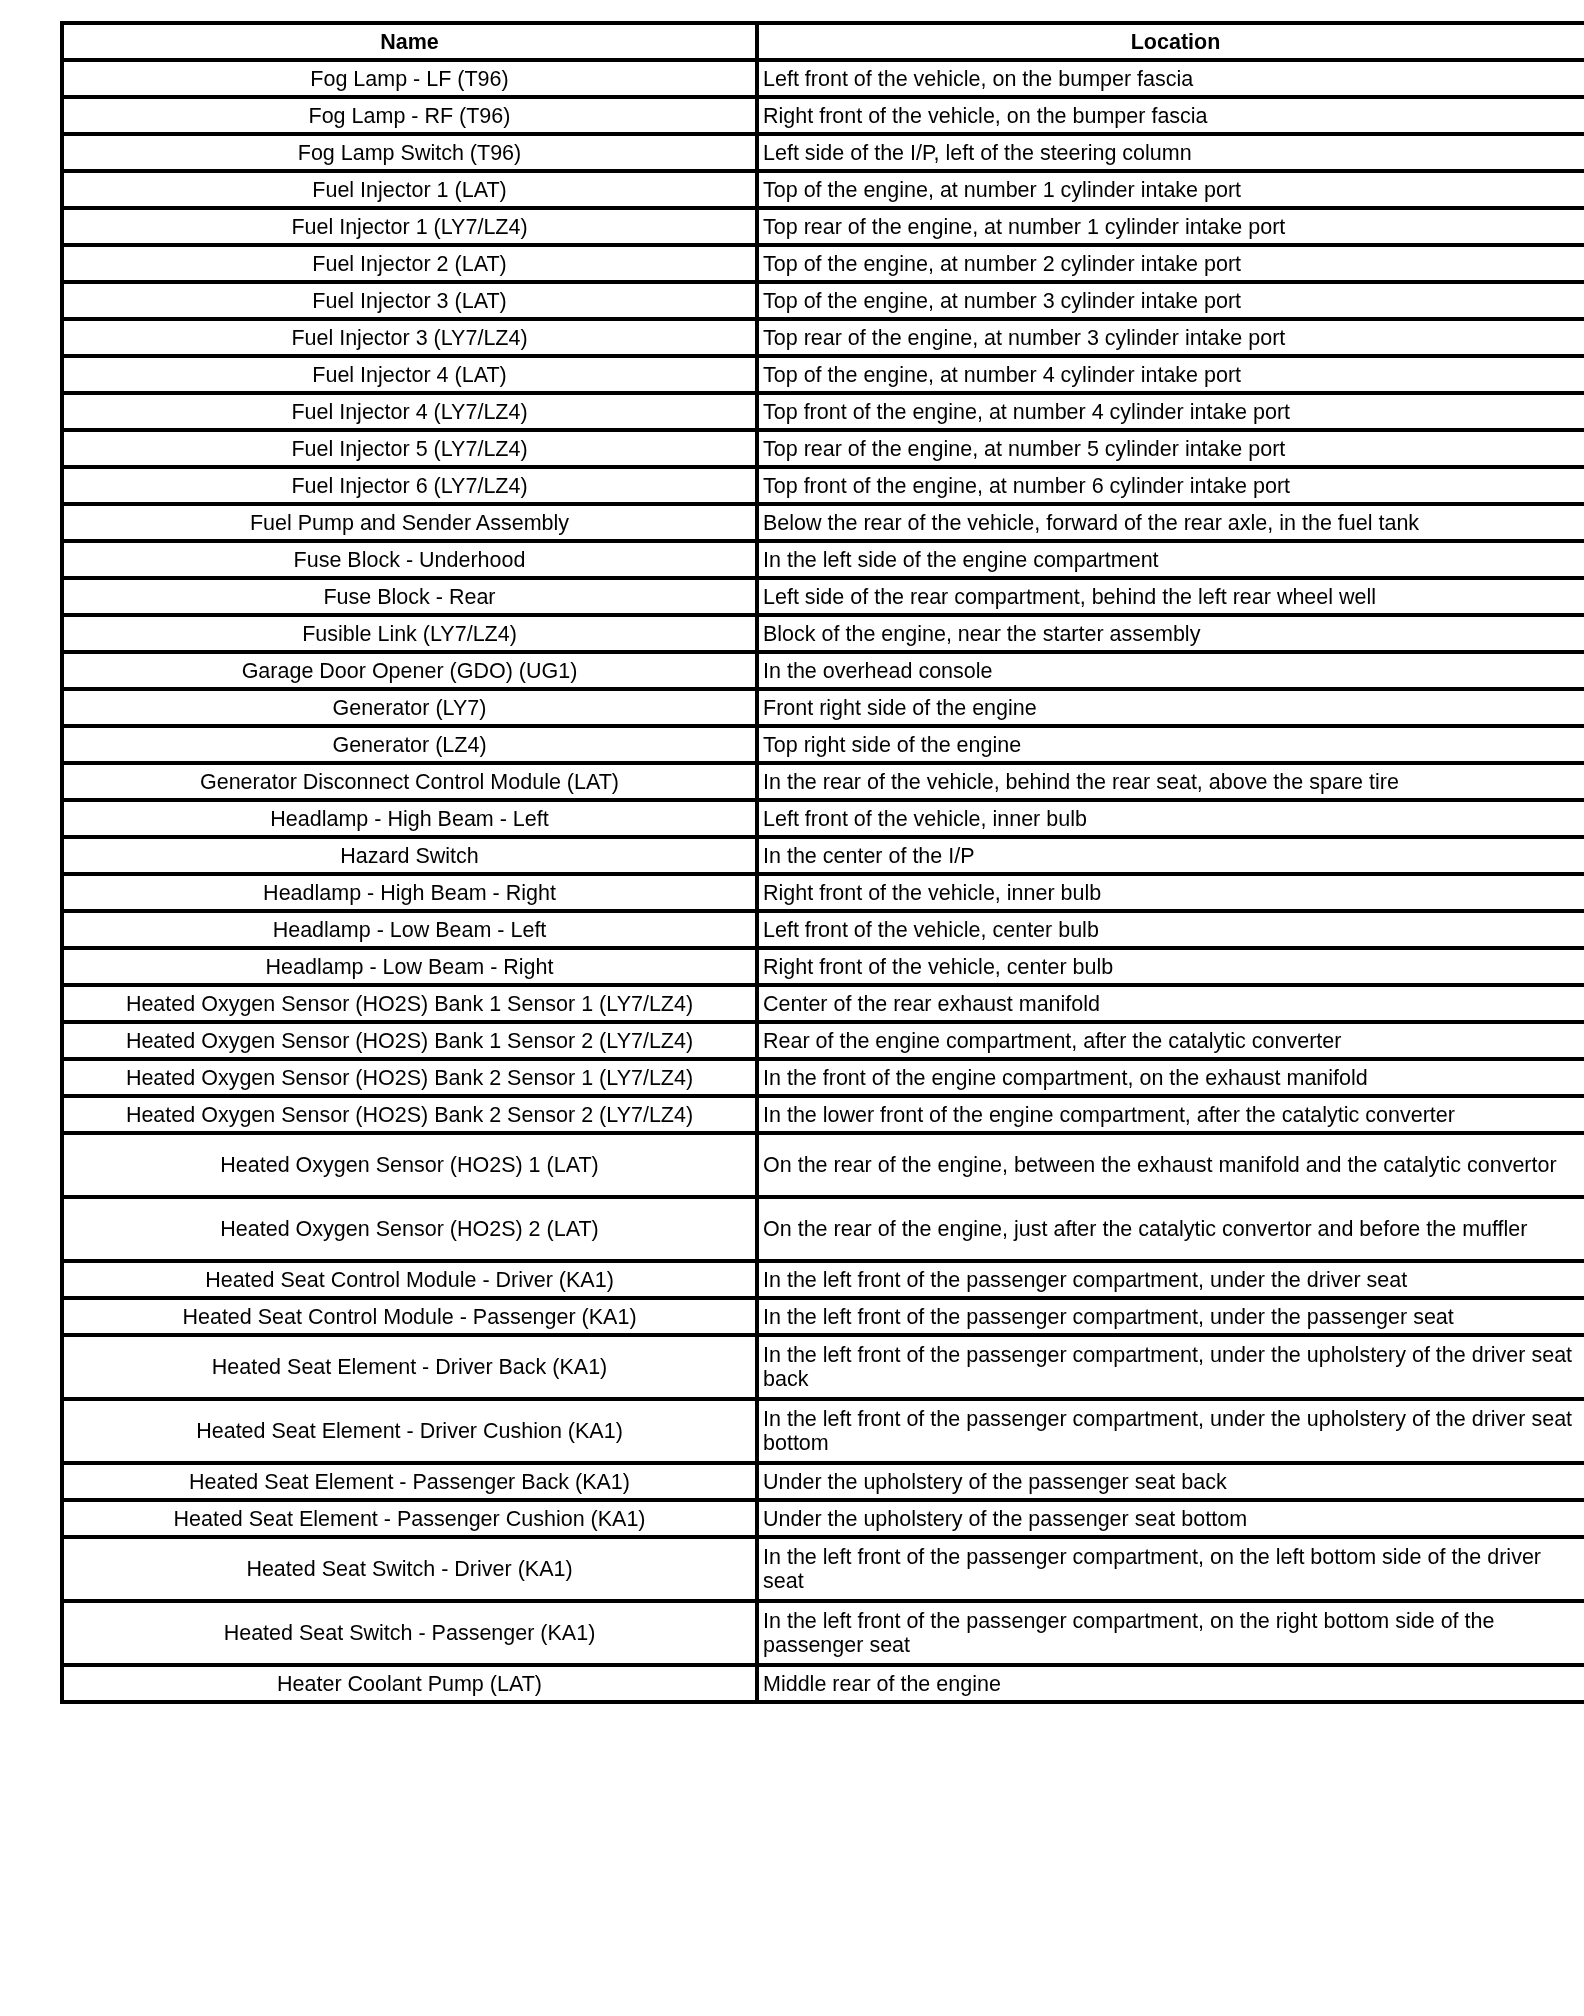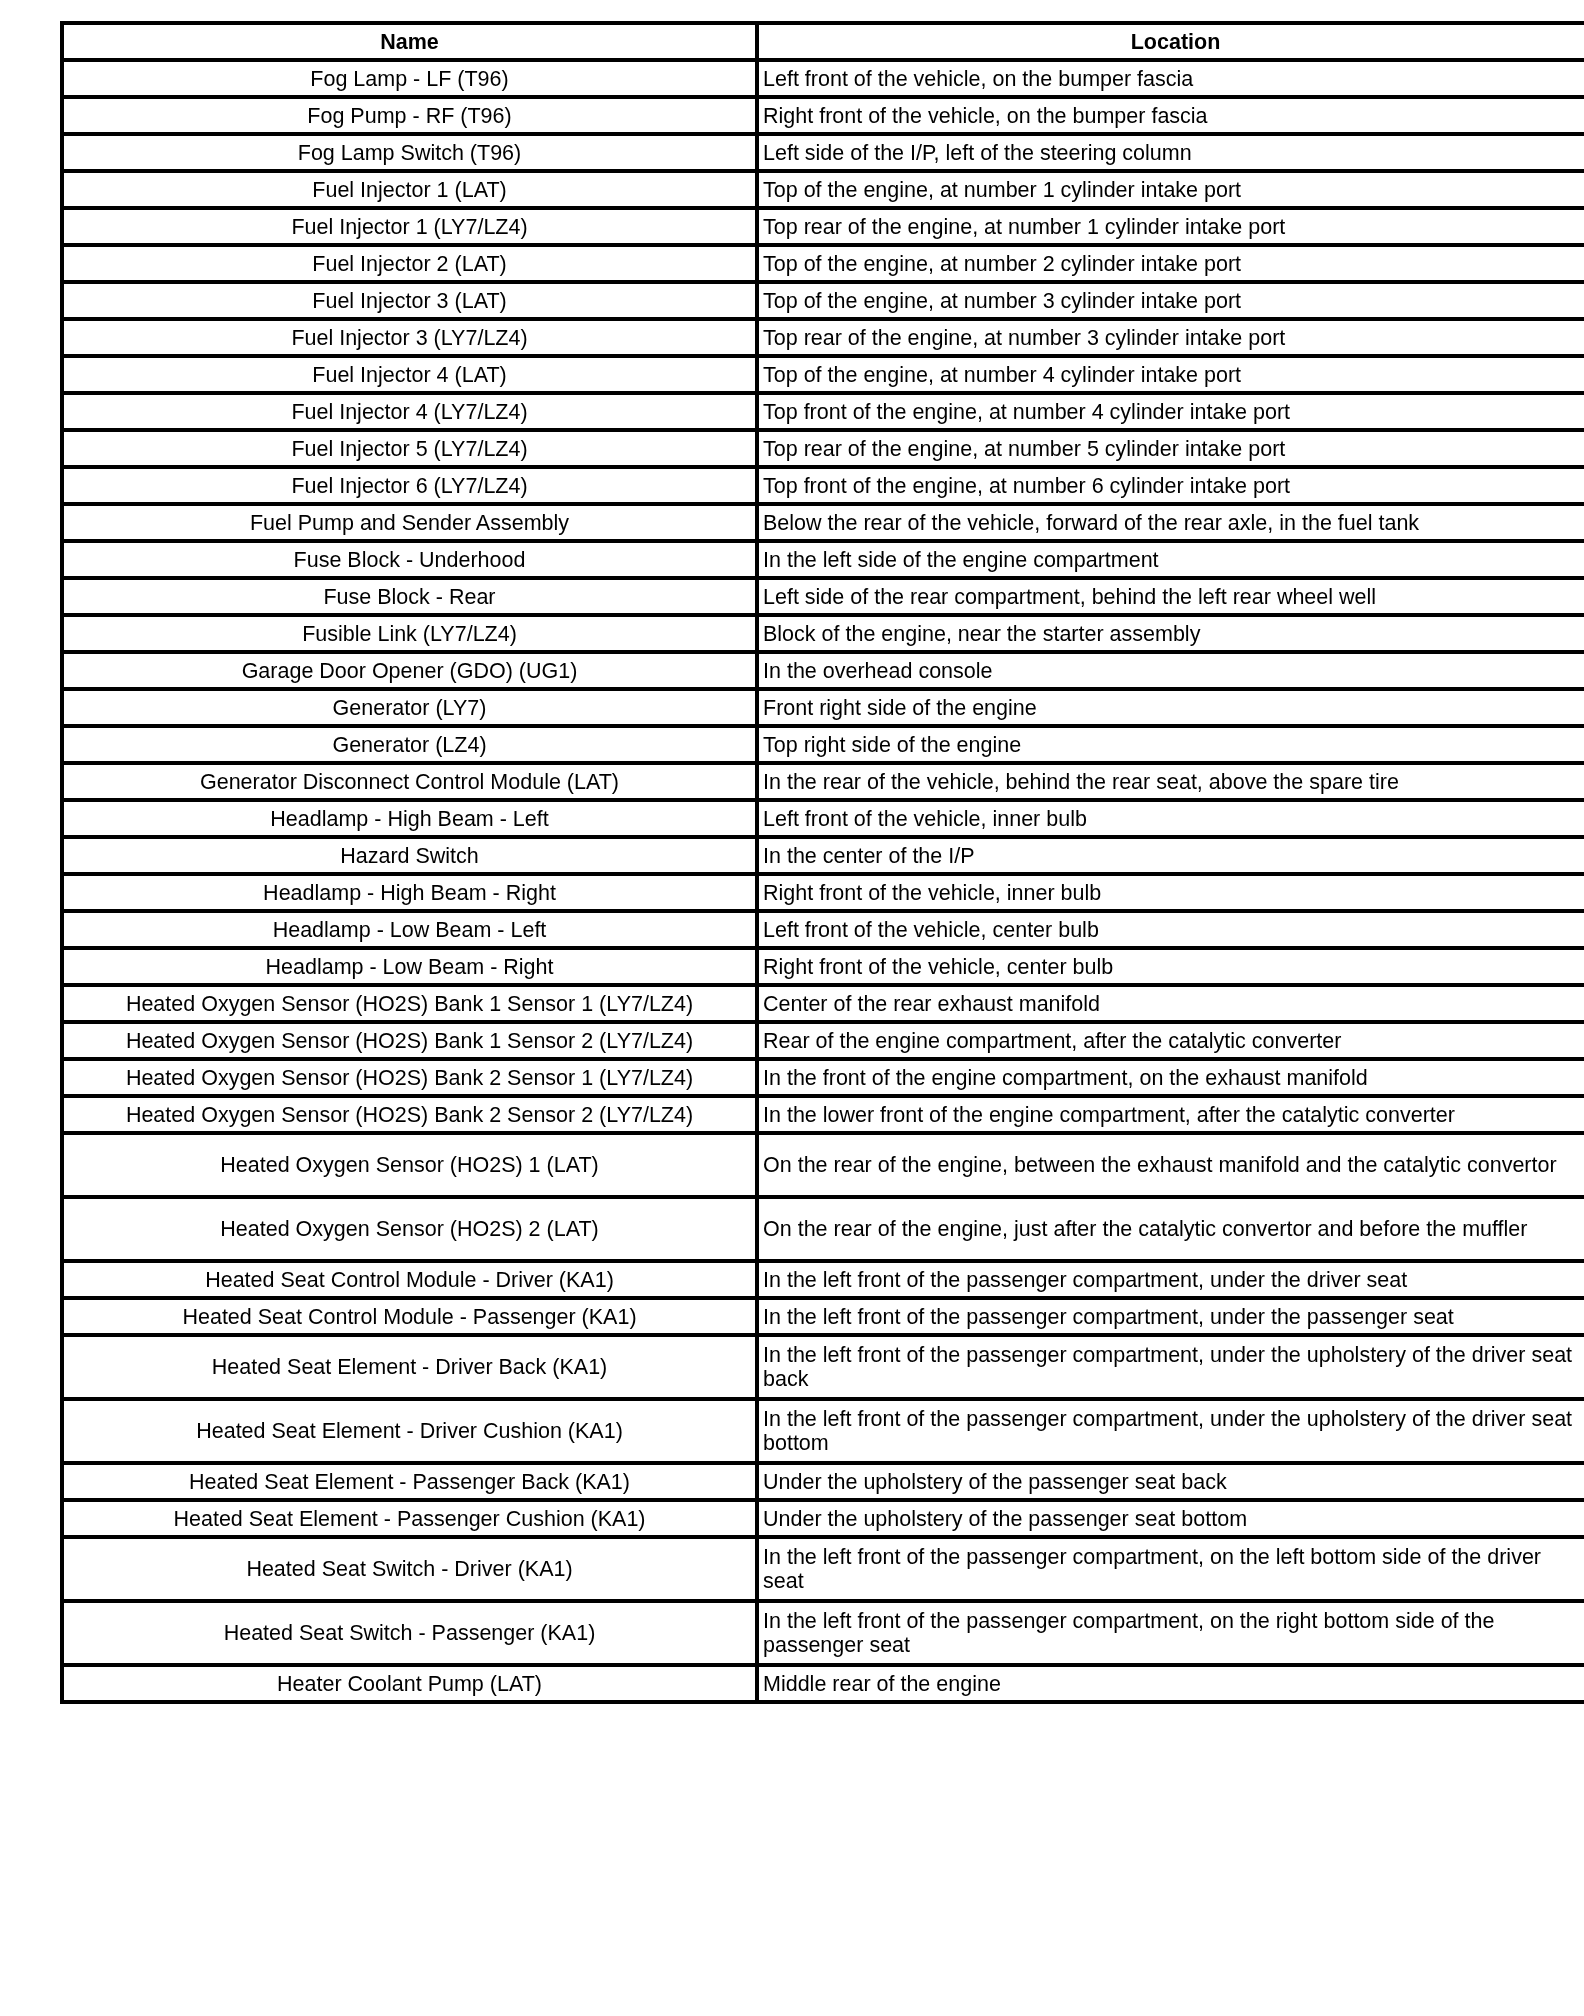--- a/index.html
+++ b/index.html
@@ -63,21 +63,21 @@
       <th>Name</th>
       <th>Location</th>
     </tr>
   </thead>
   <tbody id="table-body">
       <tr class="single">
         <td class="name-cell">Fog Lamp - LF (T96)</td>
         <td class="loc-cell">Left front of the vehicle, on the bumper fascia</td>
       </tr>
       <tr class="single">
-        <td class="name-cell">Fog Pump - RF (T96)</td>
+        <td class="name-cell">Fog Lamp - RF (T96)</td>
         <td class="loc-cell">Right front of the vehicle, on the bumper fascia</td>
       </tr>
       <tr class="single">
         <td class="name-cell">Fog Lamp Switch (T96)</td>
         <td class="loc-cell">Left side of the I/P, left of the steering column</td>
       </tr>
       <tr class="single">
         <td class="name-cell">Fuel Injector 1 (LAT)</td>
         <td class="loc-cell">Top of the engine, at number 1 cylinder intake port</td>
       </tr>

